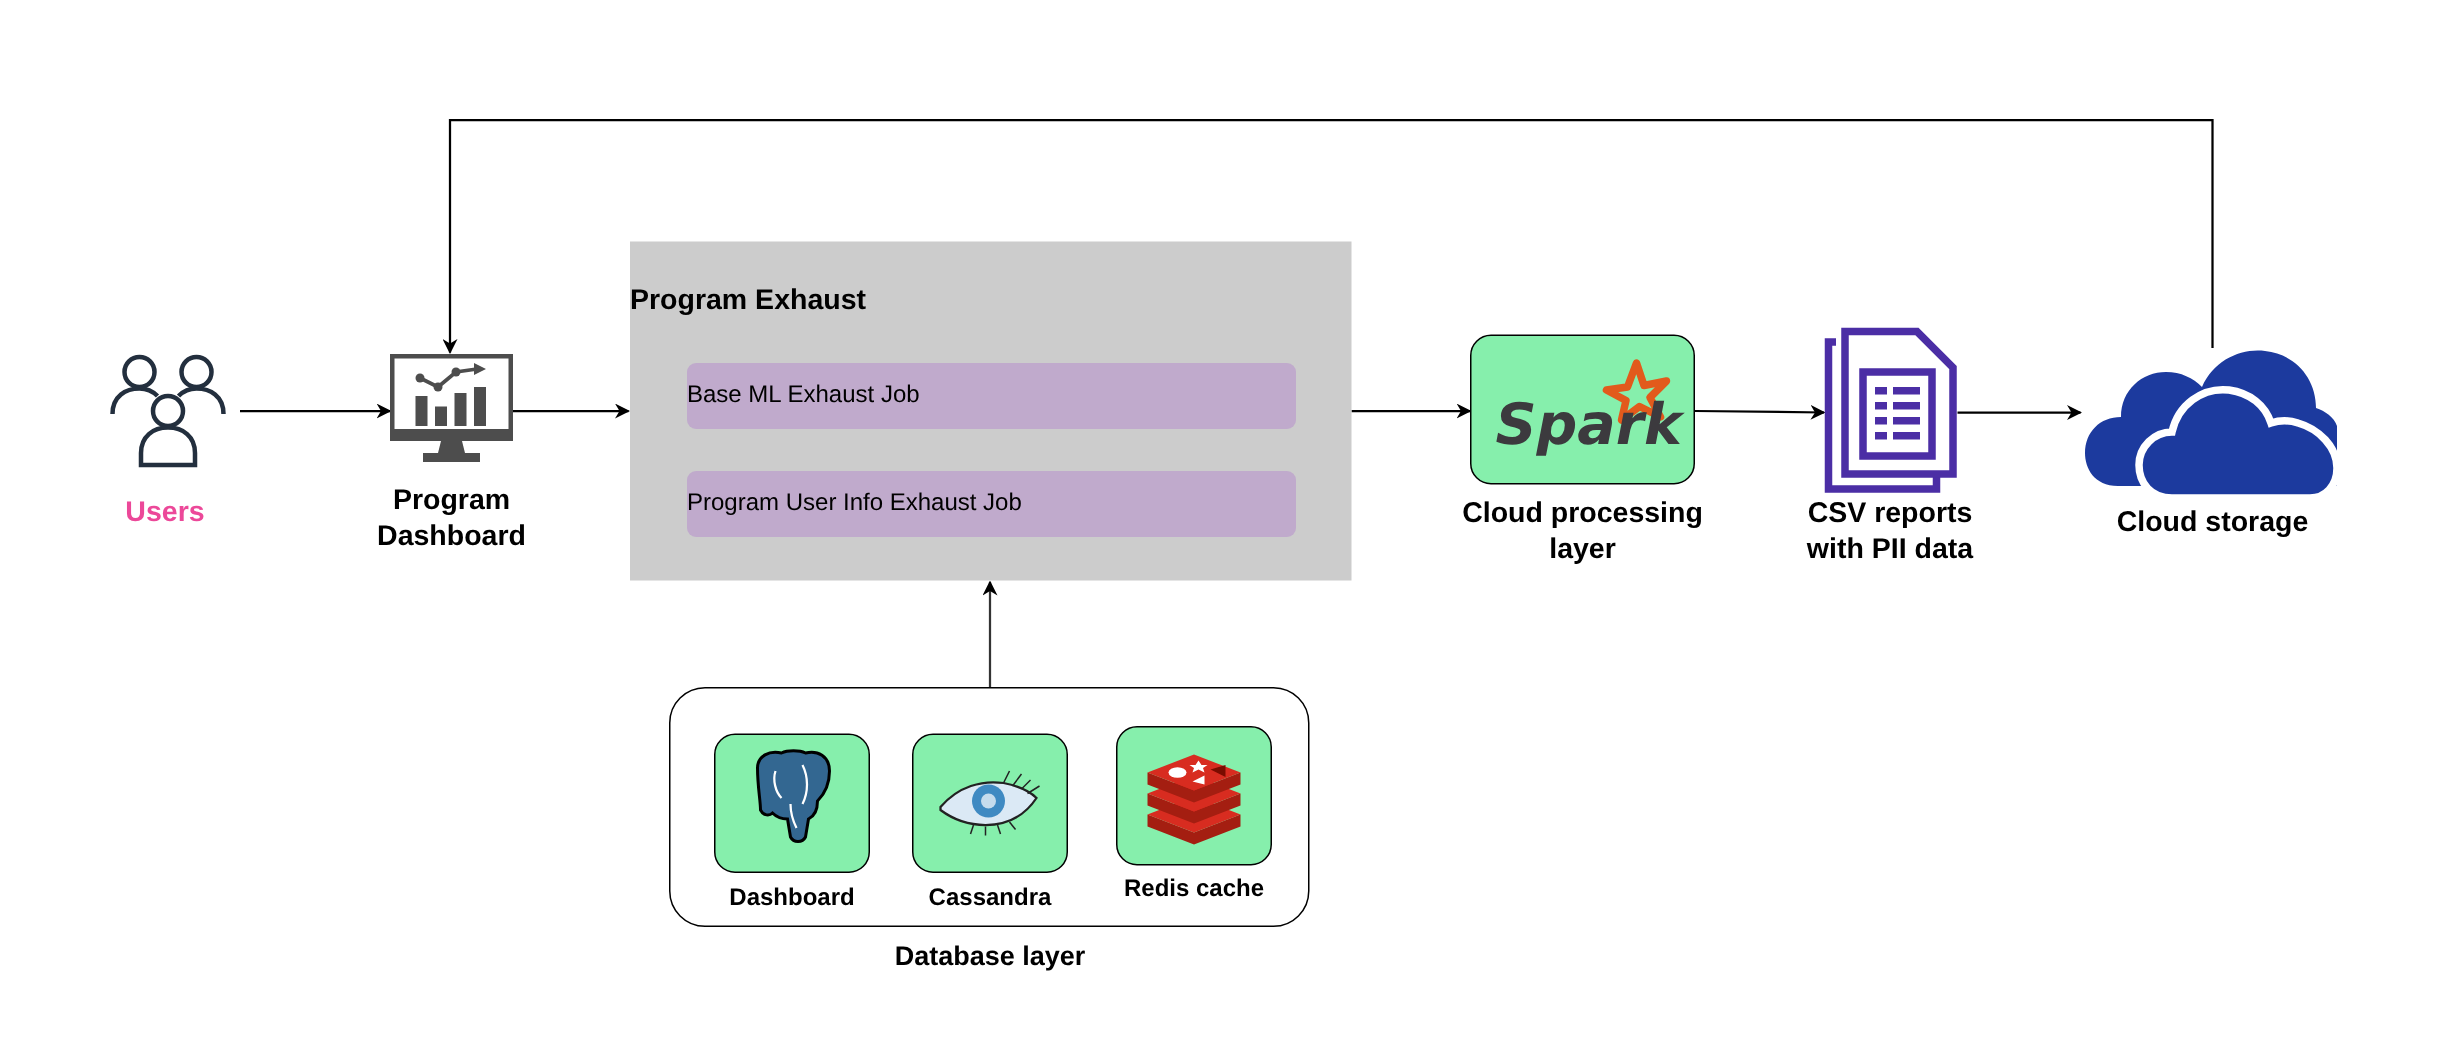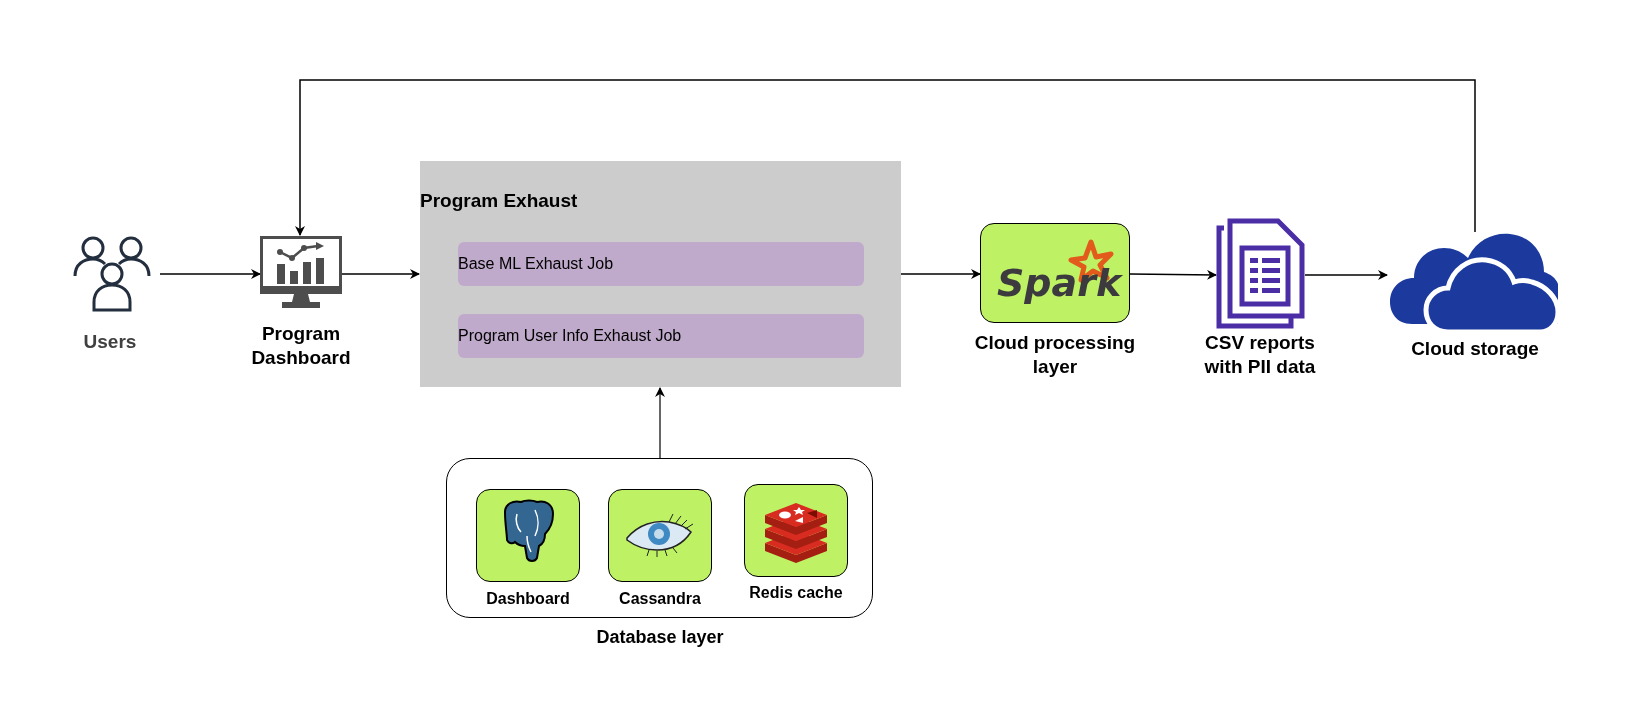--- a/index.html
+++ b/index.html
@@ -4,21 +4,21 @@
 <style>
   html, body { margin:0; padding:0; background:#ffffff; }
   body { width:1630px; height:702px; position:relative; overflow:hidden;
          font-family:"Liberation Sans", sans-serif; color:#000; }
   .abs { position:absolute; }
   .label { position:absolute; font-weight:bold; font-size:19px; text-align:center; line-height:24px; }
   #exhaust-box { left:420px; top:161px; width:481px; height:226px; background:#cccccc; }
   #exhaust-title { left:420px; top:190px; width:481px; font-size:19px; font-weight:bold; }
   .job { position:absolute; left:458px; width:406px; height:44px; background:#c0aacc; border-radius:6px;
          font-size:16px; line-height:44px; }
-  .node-box { position:absolute; background:#bef264; border:1.5px solid #000; border-radius:14px; box-sizing:border-box; }
+  .node-box { position:absolute; background:#86efac; border:1.5px solid #000; border-radius:14px; box-sizing:border-box; }
   #db-layer { left:446px; top:458px; width:427px; height:160px; border:1.5px solid #000; border-radius:24px; box-sizing:border-box; }
   .db-label { position:absolute; font-weight:bold; font-size:16px; text-align:center; }
   svg.overlay { position:absolute; left:0; top:0; }
 </style>
 </head>
 <body>
 
 <svg class="overlay" width="1630" height="702">
   <defs>
     <marker id="arr" markerWidth="10" markerHeight="10" refX="9" refY="5" orient="auto" markerUnits="userSpaceOnUse">
@@ -37,21 +37,21 @@
 <svg class="abs" style="left:72px;top:234px" width="80" height="80" viewBox="0 0 80 80">
   <g fill="none" stroke="#232f3e" stroke-width="3">
     <circle cx="21" cy="14" r="10"></circle>
     <path d="M3,42 C3,30 12,25 21,25 C26,25 30,27 33,30"></path>
     <circle cx="59" cy="14" r="10"></circle>
     <path d="M77,42 C77,30 68,25 59,25 C54,25 50,27 47,30"></path>
     <circle cx="40" cy="40" r="10"></circle>
     <path d="M22,76 L22,68 C22,57 30,51 40,51 C50,51 58,57 58,68 L58,76 Z"></path>
   </g>
 </svg>
-<div class="label" style="left:60px;top:330px;width:100px;color:#404040">Users</div>
+<div class="label" style="left:60px;top:330px;width:100px;color:#ec4899">Users</div>
 
 <svg class="abs" style="left:260px;top:236px" width="82" height="74" viewBox="0 0 82 74">
   <rect x="1.5" y="1.5" width="79" height="53" fill="#fff" stroke="#4d4d4d" stroke-width="3"></rect>
   <rect x="0" y="50" width="82" height="8" fill="#4d4d4d"></rect>
   <path d="M34,58 L48,58 L50,66 L60,66 L60,72 L22,72 L22,66 L32,66 Z" fill="#4d4d4d"></path>
   <rect x="17" y="28" width="8" height="20" fill="#4d4d4d"></rect>
   <rect x="30" y="35" width="8" height="13" fill="#4d4d4d"></rect>
   <rect x="43" y="26" width="8" height="22" fill="#4d4d4d"></rect>
   <rect x="56" y="22" width="8" height="26" fill="#4d4d4d"></rect>
   <polyline points="20,16 32,22 44,12 58,10" fill="none" stroke="#4d4d4d" stroke-width="2.5"></polyline>

